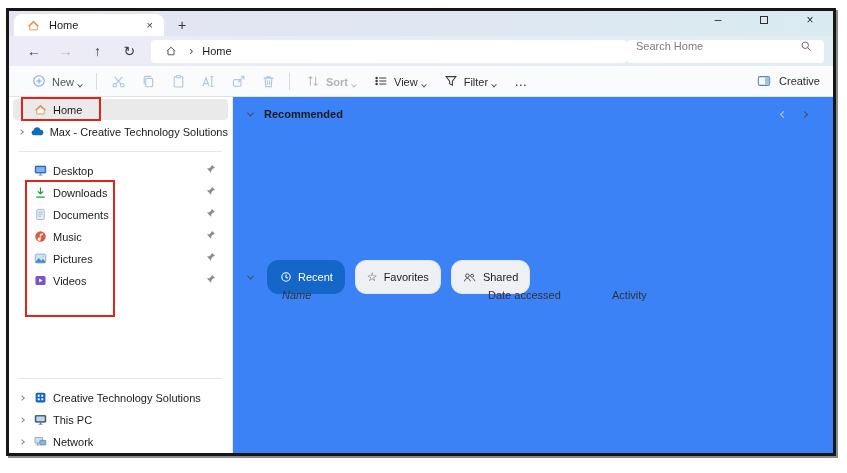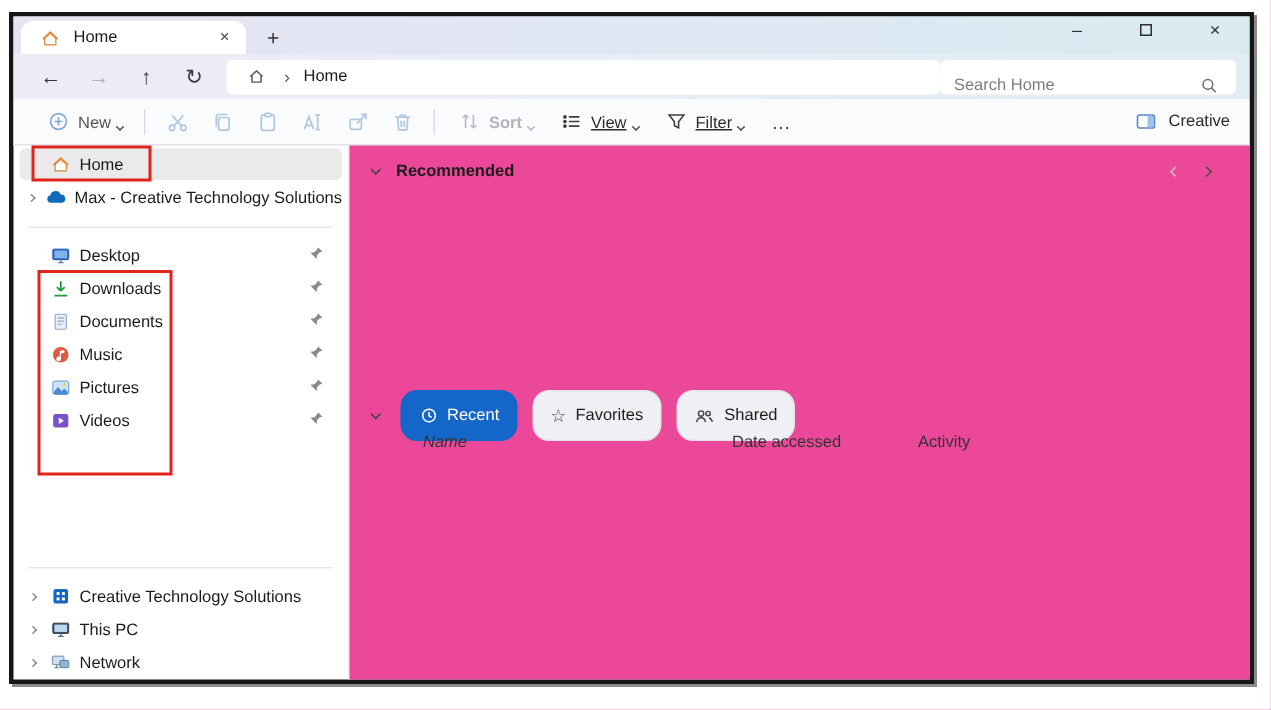--- a/index.html
+++ b/index.html
@@ -23,32 +23,32 @@
 
   
   .navbar { height:30px; background:linear-gradient(90deg,#edebf7 0%,#e6eef4 55%,#e0edf2 100%);
     display:flex; align-items:center; padding:0 9px; flex:0 0 auto; }
   .nav-btn { width:32px; text-align:center; font-size:14px; color:#383838; }
   .nav-btn.disabled { color:#b2b3ba; }
   .addressbar { width:478px; height:23px; background:#fff; border-radius:4px; margin-left:6px;
     display:flex; align-items:center; gap:9px; padding:0 11px; font-size:11px; }
   .crumb-sep { color:#555; font-size:12px; }
   .searchbox { margin-left:auto; width:198px; height:23px; background:#fff; border-radius:4px;
-    display:flex; align-items:flex-end; padding:0 9px; }
+    display:flex; align-items:flex-start; padding:0 9px; }
   .searchbox input { border:none; outline:none; flex:1; font-size:11px; color:#333;
     font-family:inherit; background:transparent; }
   .searchbox input::placeholder { color:#7c7c82; }
 
   
   .toolbar { height:31px; background:#fafbfd; border-bottom:1px solid #e1e3e8;
     display:flex; align-items:center; padding:0 13px; font-size:11px; flex:0 0 auto; }
   .tb-group { display:flex; align-items:flex-end; gap:4px; padding:0 8px; color:#555; }
   .tb-ic { width:30px; display:flex; justify-content:center; }
   .tb-sep { width:1px; height:17px; background:#d9dbe0; margin:0 6px; }
-  .tb-label-dark { color:#2b2b2b;text-decoration:underline; }
+  .tb-label-dark { color:#2b2b2b; }
   .tb-label-gray { color:#b3b4b9;font-weight:bold; }
   .more { font-size:13px; color:#333; letter-spacing:1px; padding:0 10px; }
   .details { margin-left:auto; display:flex; align-items:center; gap:6px; color:#2b2b2b; }
 
   .chev { display:inline-block; width:5px; height:5px; border-right:1.3px solid currentColor;
     border-bottom:1.3px solid currentColor; }
   .chev.down { transform:rotate(45deg) translate(-1px,-1px); }
   .chev.right { transform:rotate(-45deg); }
   .chev.left { transform:rotate(135deg); }
   .chev.sm { width:4px; height:4px; }
@@ -63,21 +63,21 @@
   .exp { width:18px; display:flex; justify-content:center; color:#8a8a8a; }
   .ic { width:18px; display:flex; justify-content:center; align-items:center; }
   .lbl { margin-left:4px; white-space:nowrap; }
   .pin { position:absolute; right:12px; top:4px; }
   .side-sep { height:1px; background:#e6e6e6; margin:8px 10px; }
   .side-spacer { flex:1; }
   .ann { position:absolute; border:2px solid #e0231b; z-index:6; pointer-events:none; }
   .ann-home { left:12px; top:0px; width:80px; height:24px; }
   .ann-pinned { left:16px; top:83px; width:90px; height:137px; }
 
-  .main { flex:1; position:relative; background:#ec4899; }
+  .main { flex:1; position:relative; background:#3b82f6; }
   .rec-row { display:flex; align-items:center; gap:11px; padding:11px 26px 0 15px;
     font-size:11px; font-weight:bold; color:#1b1b1b; }
   .rec-chevs { margin-left:auto; display:flex; gap:16px; font-weight:normal; }
   .pills-row { position:absolute; left:15px; top:163px; display:flex; align-items:center; gap:10px; }
   .pill { height:21px; border-radius:11px; display:flex; align-items:center; gap:6px;
     padding:16px 11px; font-size:11px; background:#eef0f3; border:1px solid #e2e4e8; color:#1b1b1b; }
   .pill.active { background:#1466c8; border-color:#1466c8; color:#fff; }
   .cols { position:absolute; top:192px; left:0; right:0; font-size:11px; color:#333; }
   .col-name { position:absolute; left:49px;font-style:italic; }
   .col-date { position:absolute; left:255px; }

